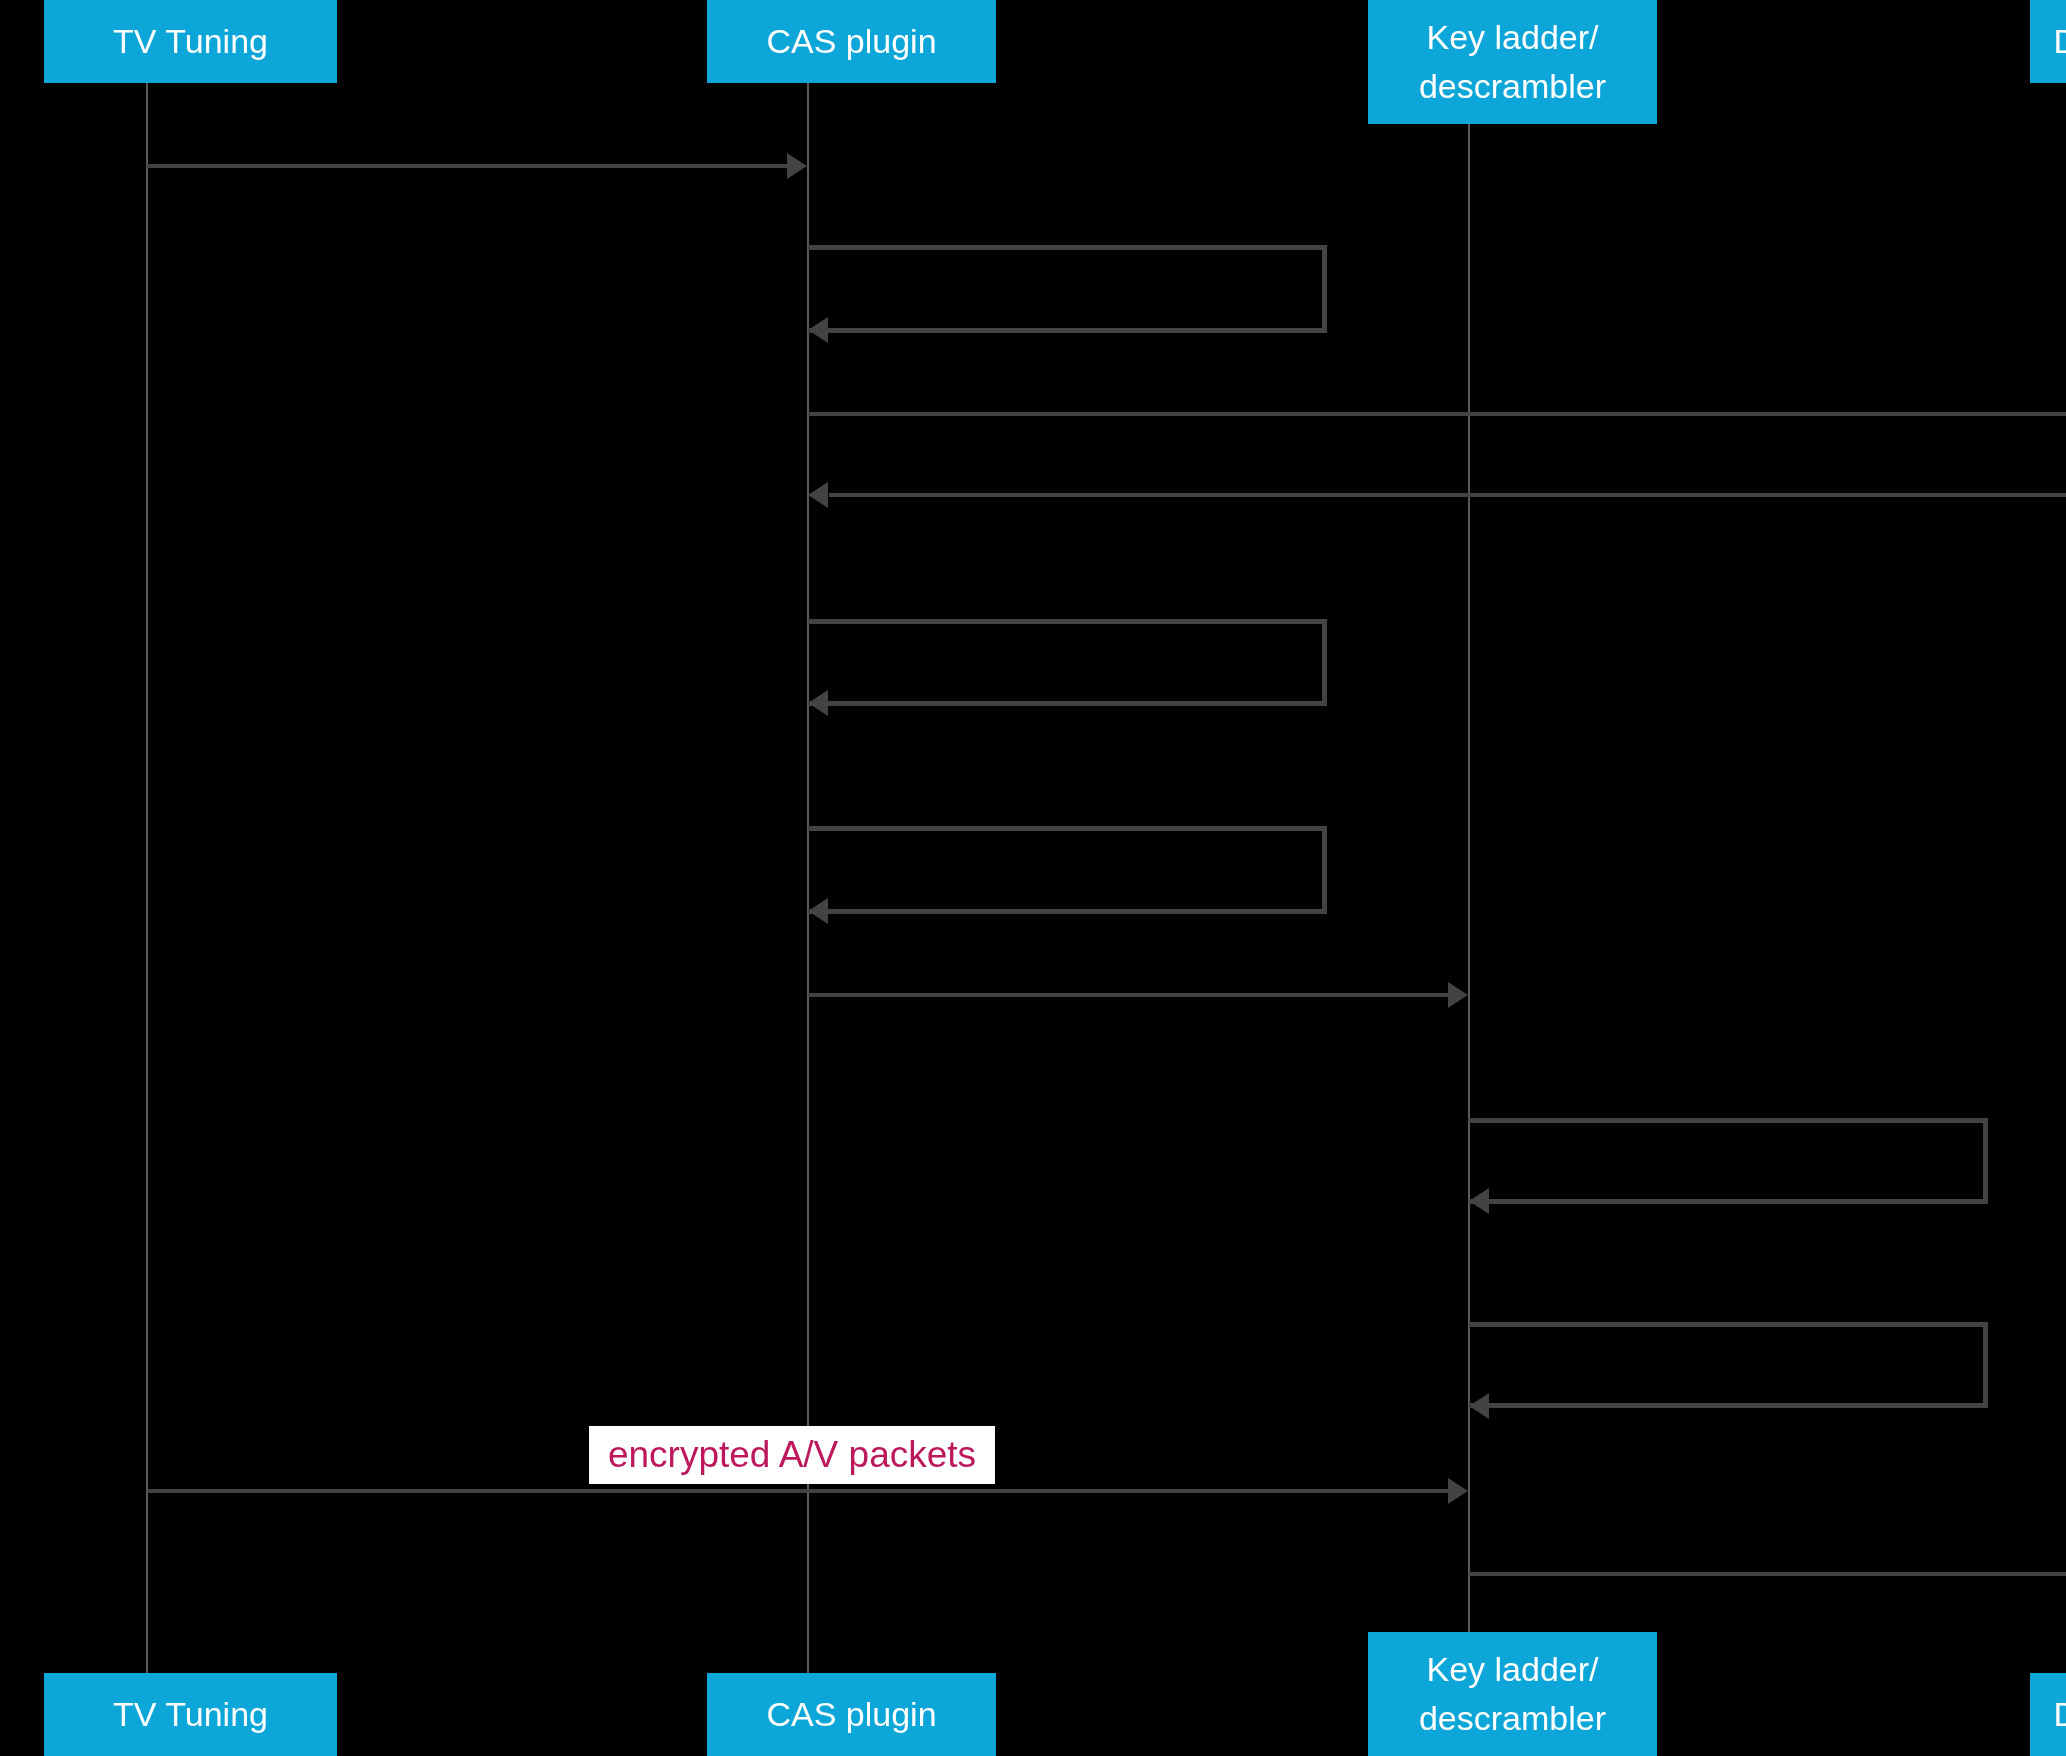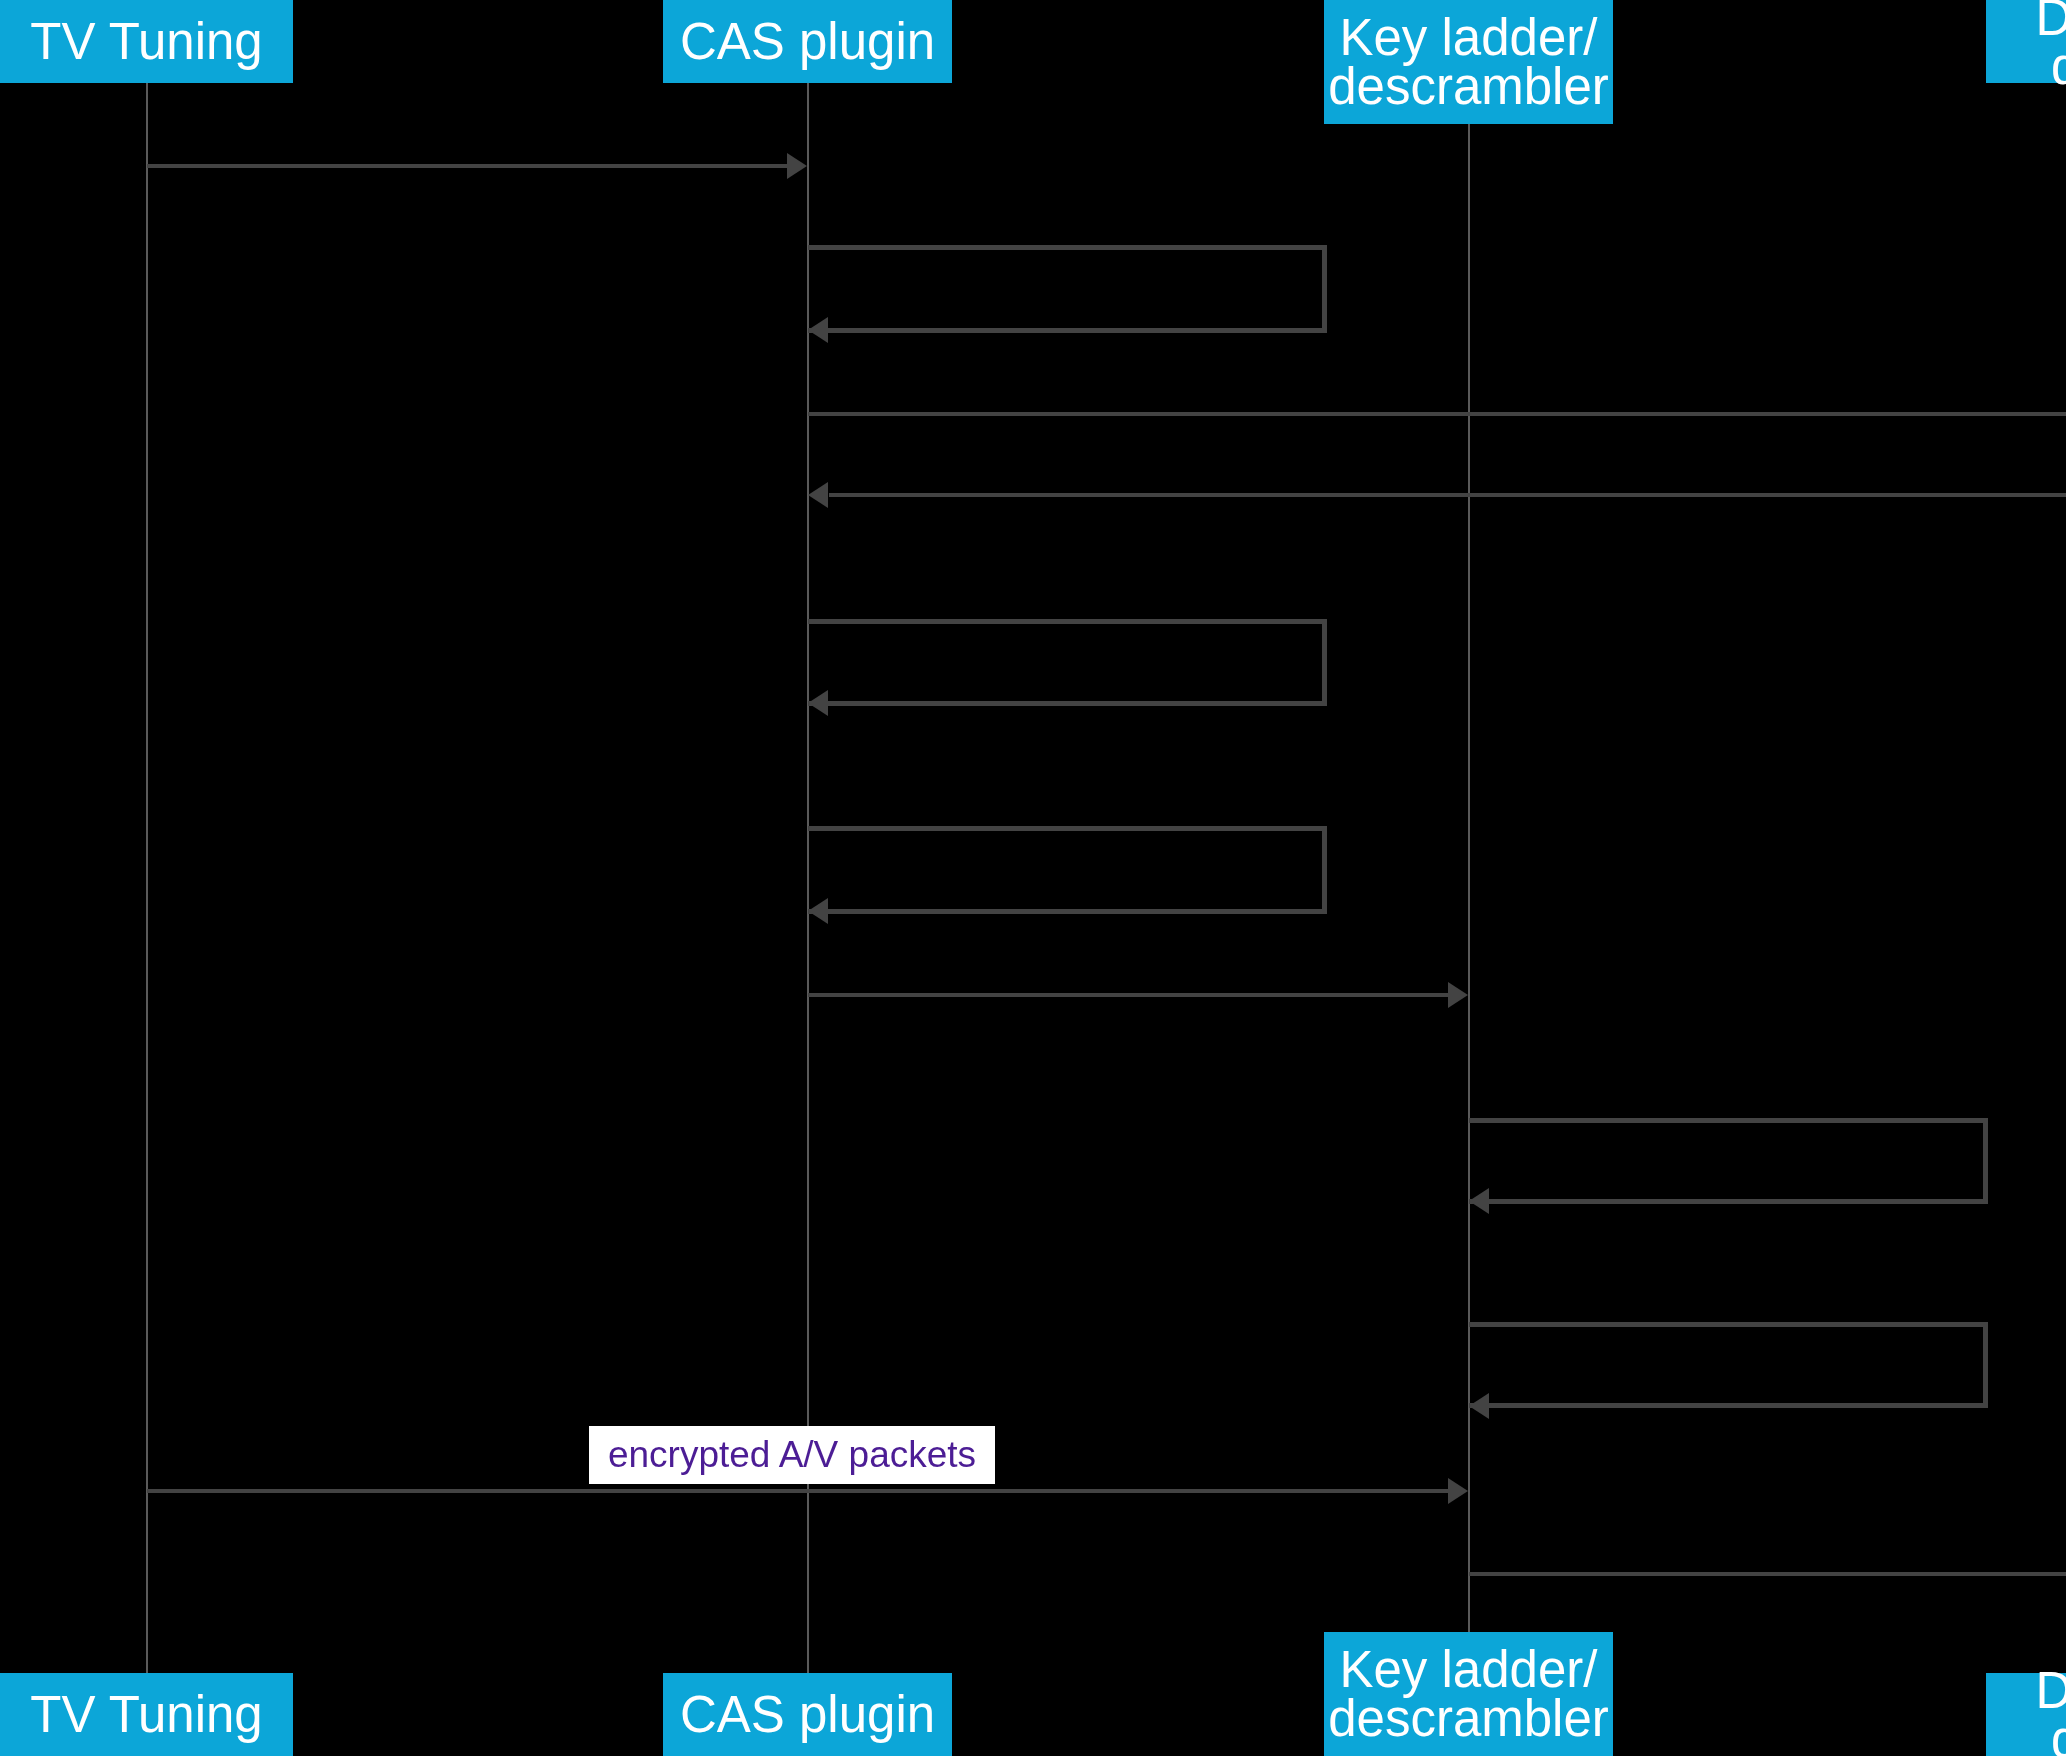--- a/index.html
+++ b/index.html
@@ -17,24 +17,25 @@
     height: 1756px;
     background: #000000;
   }
   .participant-box {
     position: absolute;
     display: flex;
     align-items: center;
     justify-content: center;
     text-align: center;
     color: #ffffff;
-    font-size: 51px;
+    font-size: 34px;
     line-height: 49px;
     white-space: pre-line;
     box-sizing: border-box;
+    margin-left: 44px;
   }
   .lifeline {
     position: absolute;
     width: 2.1px;
   }
   .msg-line {
     position: absolute;
     height: 4.1px;
   }
   .arrowhead {
@@ -77,21 +78,21 @@
     <div class="self-box" style="left: 808px; width: 519px; top: 826px; height: 88px; border-width: 5px; border-color: rgb(67, 67, 67);"></div>
     <div class="arrowhead" style="left: 808px; top: 898px; border-top: 13.2px solid transparent; border-bottom: 13.2px solid transparent; border-right: 20.7px solid rgb(67, 67, 67);"></div>
     <div class="msg-line" style="left: 808px; width: 641px; top: 993px; height: 4.1px; background: rgb(67, 67, 67);"></div>
     <div class="arrowhead" style="top: 982px; border-top: 13.2px solid transparent; border-bottom: 13.2px solid transparent; left: 1448px; border-left: 20.7px solid rgb(67, 67, 67);"></div>
     <div class="self-box" style="left: 1469px; width: 519px; top: 1118px; height: 86px; border-width: 5px; border-color: rgb(67, 67, 67);"></div>
     <div class="arrowhead" style="left: 1469px; top: 1188px; border-top: 13.2px solid transparent; border-bottom: 13.2px solid transparent; border-right: 20.7px solid rgb(67, 67, 67);"></div>
     <div class="self-box" style="left: 1469px; width: 519px; top: 1322px; height: 86px; border-width: 5px; border-color: rgb(67, 67, 67);"></div>
     <div class="arrowhead" style="left: 1469px; top: 1393px; border-top: 13.2px solid transparent; border-bottom: 13.2px solid transparent; border-right: 20.7px solid rgb(67, 67, 67);"></div>
     <div class="msg-line" style="left: 147px; width: 1302px; top: 1489px; height: 4.1px; background: rgb(67, 67, 67);"></div>
     <div class="arrowhead" style="top: 1478px; border-top: 13.2px solid transparent; border-bottom: 13.2px solid transparent; left: 1448px; border-left: 20.7px solid rgb(67, 67, 67);"></div>
-    <div class="msg-label" style="left: 589px; top: 1426px; width: 406px; height: 58px; background: rgb(255, 255, 255); color: #4c1d95;">encrypted A/V packets</div>
+    <div class="msg-label" style="left: 589px; top: 1426px; width: 406px; height: 58px; background: rgb(255, 255, 255); color: #be185d;">encrypted A/V packets</div>
     <div class="msg-line" style="left: 1469px; width: 641px; top: 1572px; height: 4.1px; background: rgb(67, 67, 67);"></div>
     <div class="participant-box" style="left: 0px; width: 293px; top: 0px; height: 83px; background: rgb(12, 166, 216); color: rgb(255, 255, 255);">TV Tuning</div>
     <div class="participant-box" style="left: 0px; width: 293px; top: 1673px; height: 83px; background: rgb(12, 166, 216); color: rgb(255, 255, 255);">TV Tuning</div>
     <div class="participant-box" style="left: 663px; width: 289px; top: 0px; height: 83px; background: rgb(12, 166, 216); color: rgb(255, 255, 255);">CAS plugin</div>
     <div class="participant-box" style="left: 663px; width: 289px; top: 1673px; height: 83px; background: rgb(12, 166, 216); color: rgb(255, 255, 255);">CAS plugin</div>
     <div class="participant-box" style="left: 1324px; width: 289px; top: 0px; height: 124px; background: rgb(12, 166, 216); color: rgb(255, 255, 255);">Key ladder/
 descrambler</div>
     <div class="participant-box" style="left: 1324px; width: 289px; top: 1632px; height: 124px; background: rgb(12, 166, 216); color: rgb(255, 255, 255);">Key ladder/
 descrambler</div>
     <div class="participant-box" style="left: 1986px; width: 289px; top: 0px; height: 83px; background: rgb(12, 166, 216); color: rgb(255, 255, 255);">Decode, display</div>

